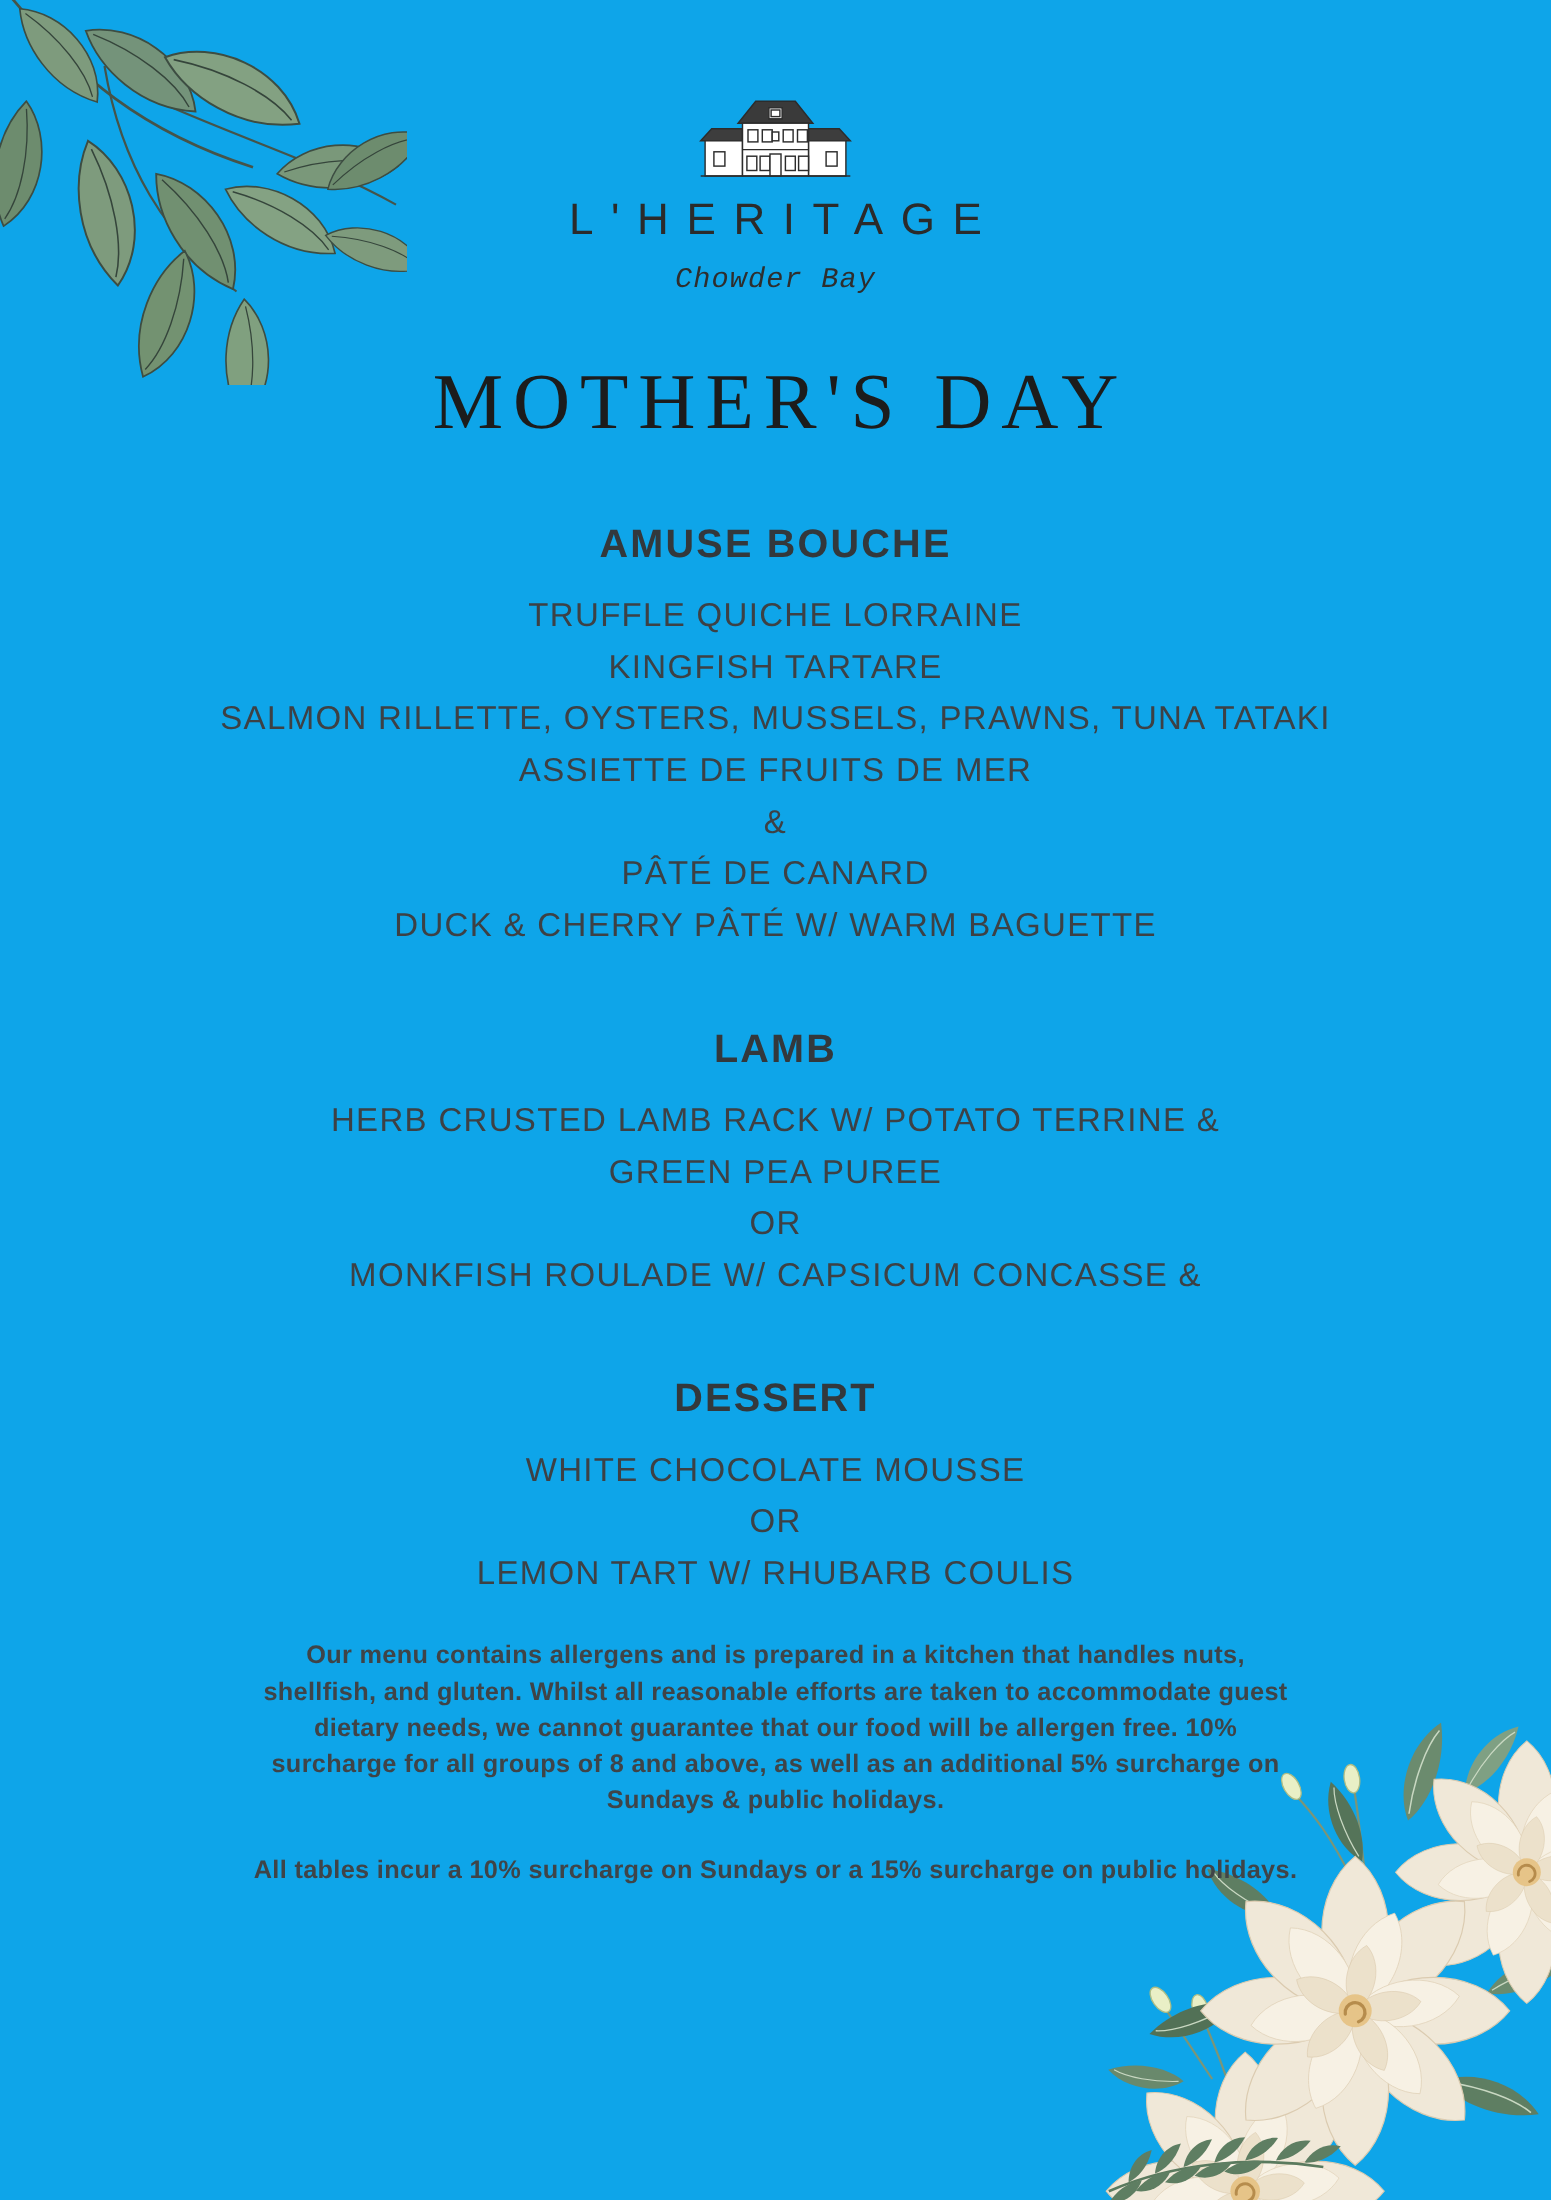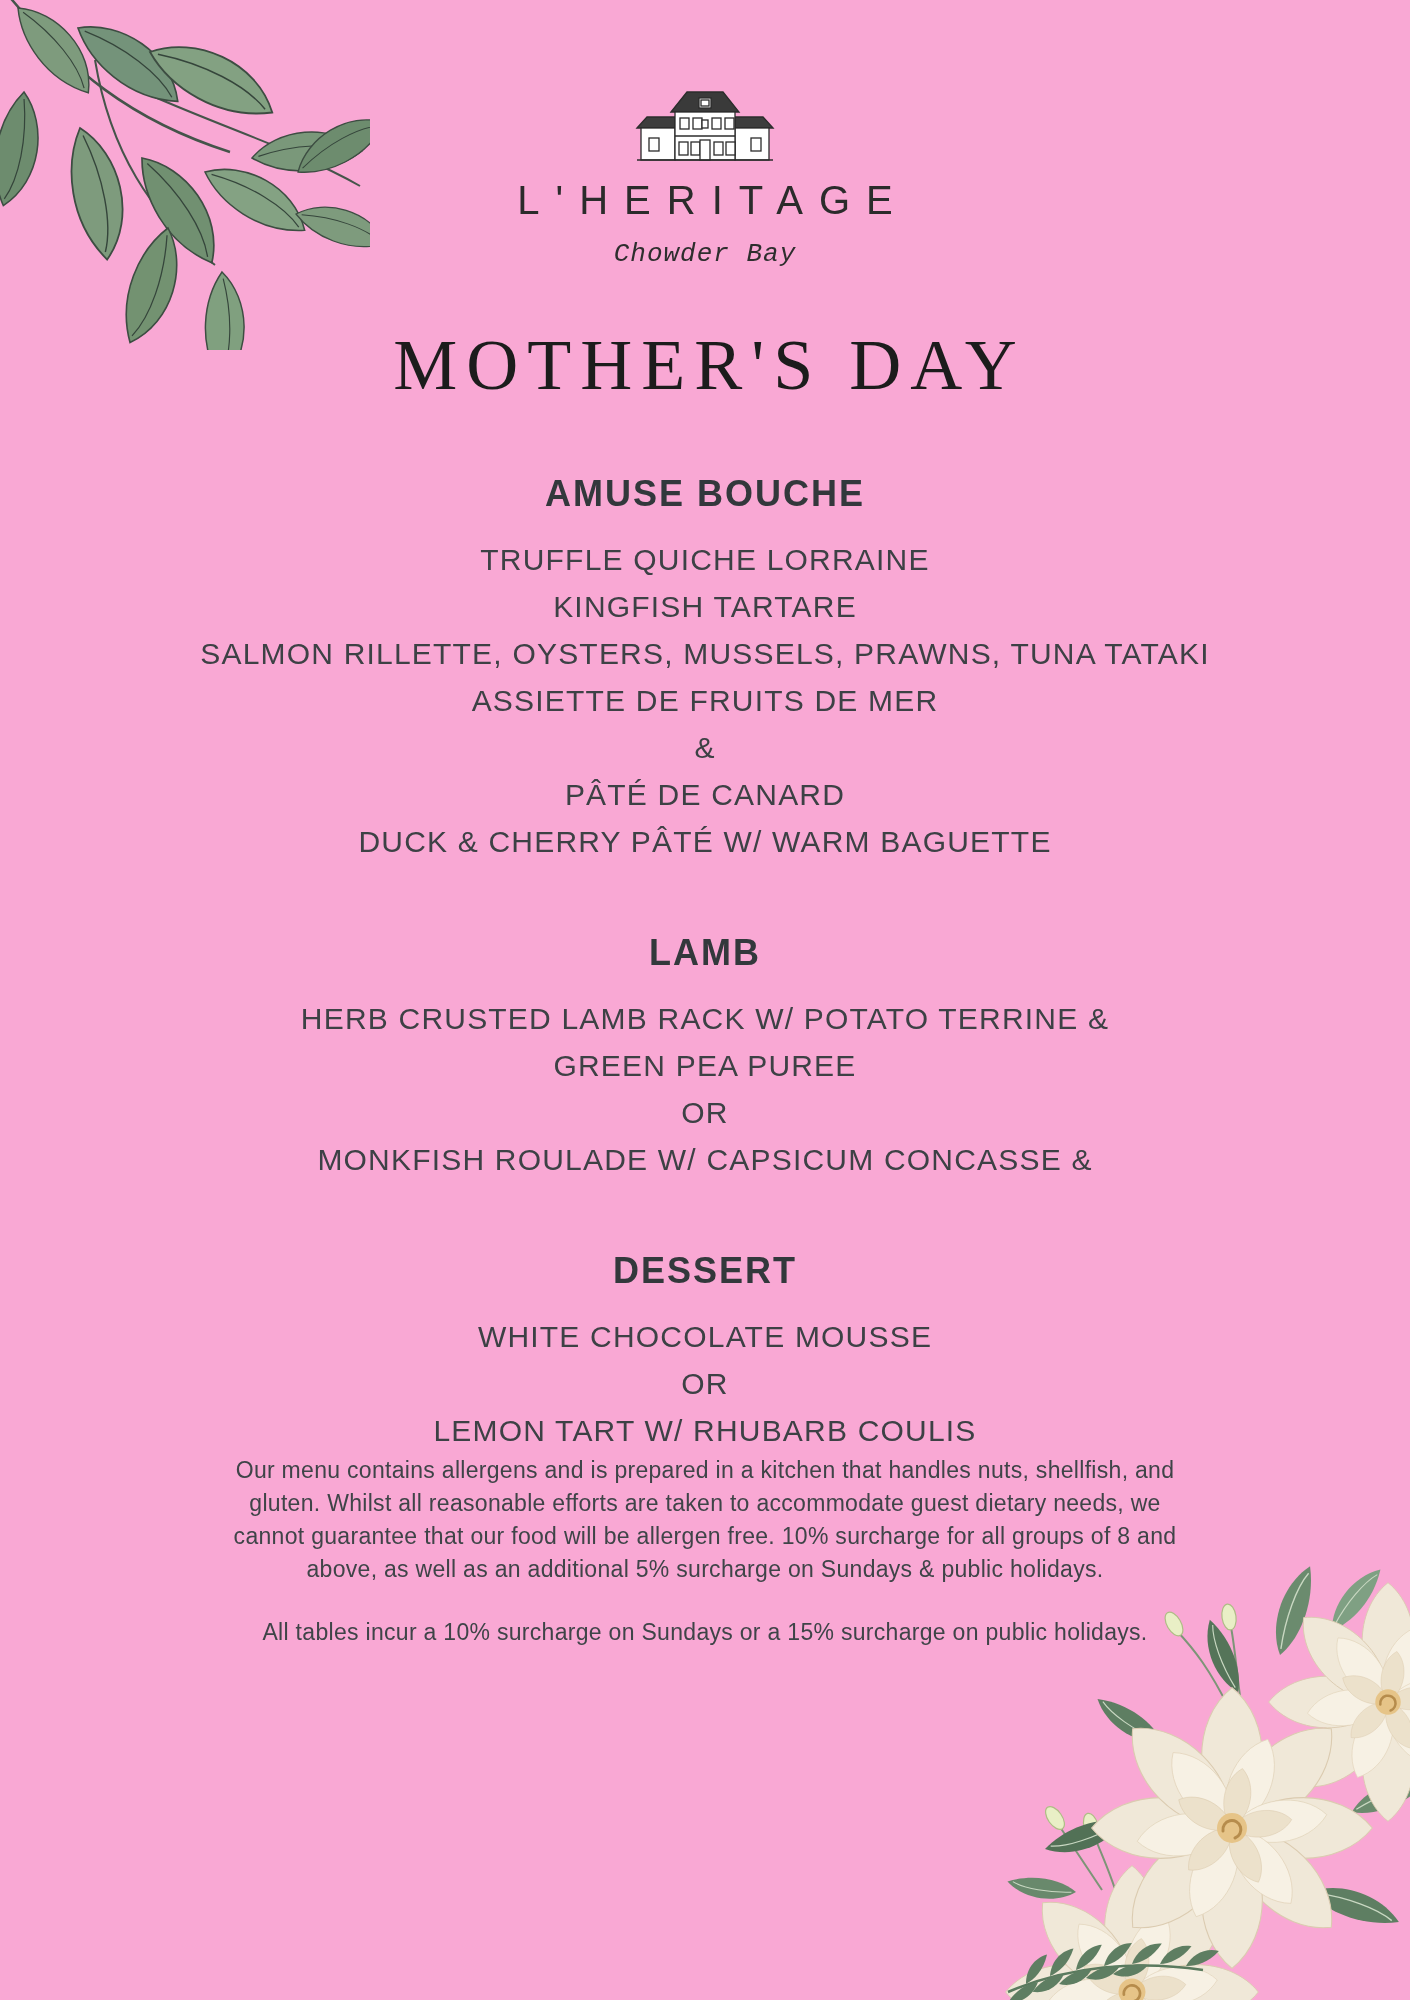--- a/index.html
+++ b/index.html
@@ -1,20 +1,20 @@
 <!DOCTYPE html>
 <html><head>
 <meta charset="utf-8">
 <style>
   html,body{margin:0;padding:0;background:#ffffff;}
   .page{
     position:relative;
     width:1410px;height:2000px;
     margin:0 auto;
-    background:#f9a8d4;
+    background:#0ea5e9;
     overflow:hidden;
     text-align:center;
     font-family:"Liberation Sans", sans-serif;
   }
   
   .leaf-deco{position:absolute;top:0;left:0;width:370px;height:350px;z-index:0;}
   .flower-deco{position:absolute;right:0;bottom:0;width:430px;height:440px;z-index:0;}
   .content{position:relative;z-index:1;}
   
   .house{display:block;margin:86px auto 0;width:140px;height:80px;}
@@ -42,21 +42,21 @@
     margin:66px 0 20px 0;
     font-size:36px;font-weight:700;color:#33383c;
     letter-spacing:2px;line-height:44px;
   }
   .line{
     font-size:30px;color:#3d4145;letter-spacing:1.2px;
     line-height:47px;
     margin:0 auto;max-width:1180px;
   }
   
-  .notes{}
+  .notes{margin-top:34px;font-weight:bold;}
   .note{
     margin:0 auto;max-width:950px;
     font-size:23px;color:#3f4448;letter-spacing:0.3px;
     line-height:33px;
   }
   .note2{margin-top:30px;}
 </style>
 </head>
 <body>
 

